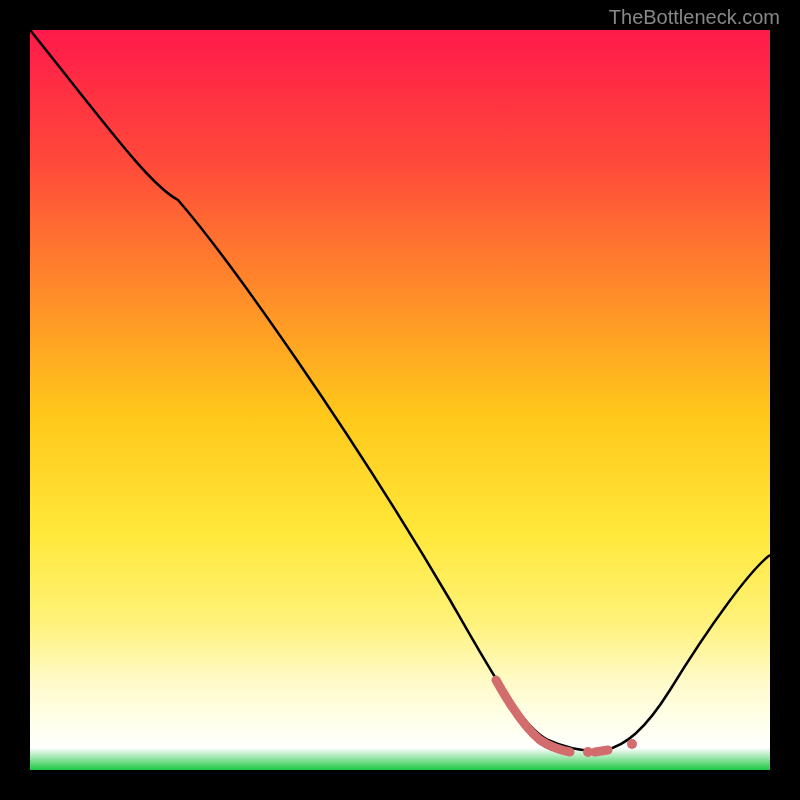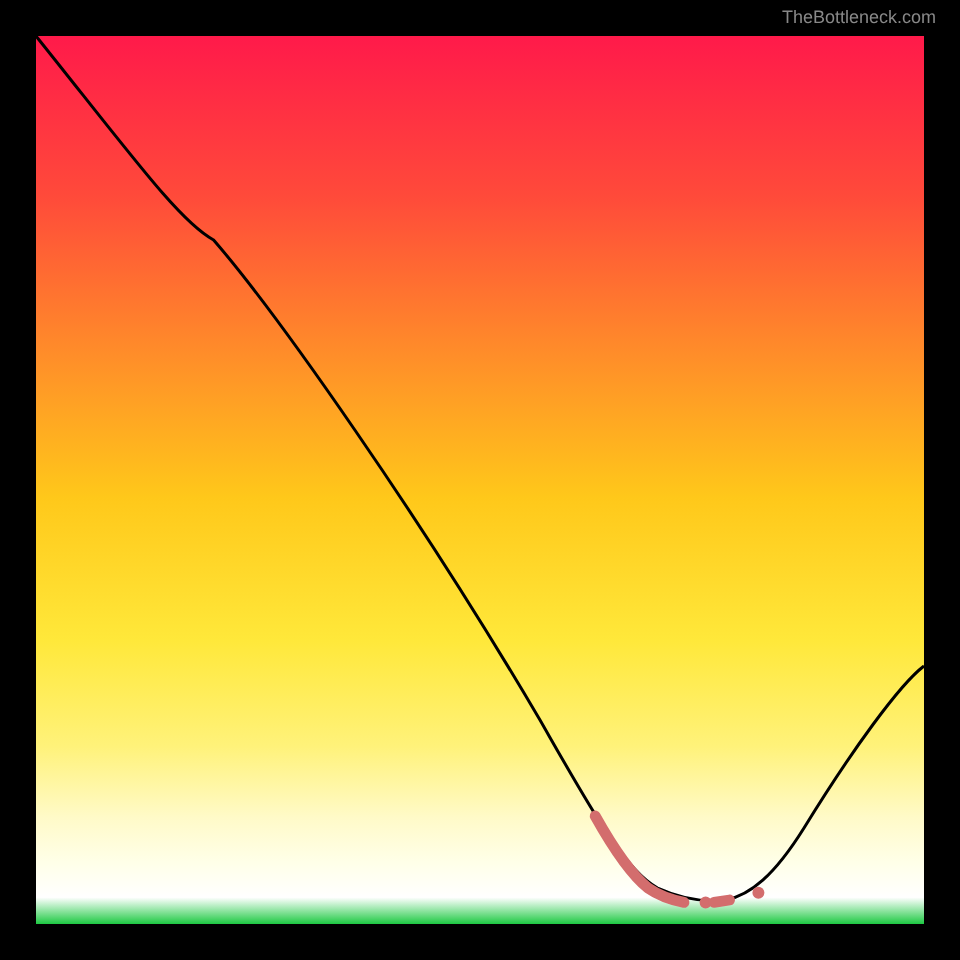--- a/index.html
+++ b/index.html
@@ -8,21 +8,21 @@
       height: 800px;
       background: #000;
       position: relative;
       font-family: Arial, sans-serif;
     }
     .watermark {
       position: absolute;
       top: 6px;
       right: 20px;
       color: #888;
-      font-size: 15px;
+      font-size: 20px;
       font-weight: 500;
       z-index: 10;
     }
     .chart-container {
       position: absolute;
       top: 30px;
       left: 30px;
       width: 740px;
       height: 740px;
       overflow: hidden;

